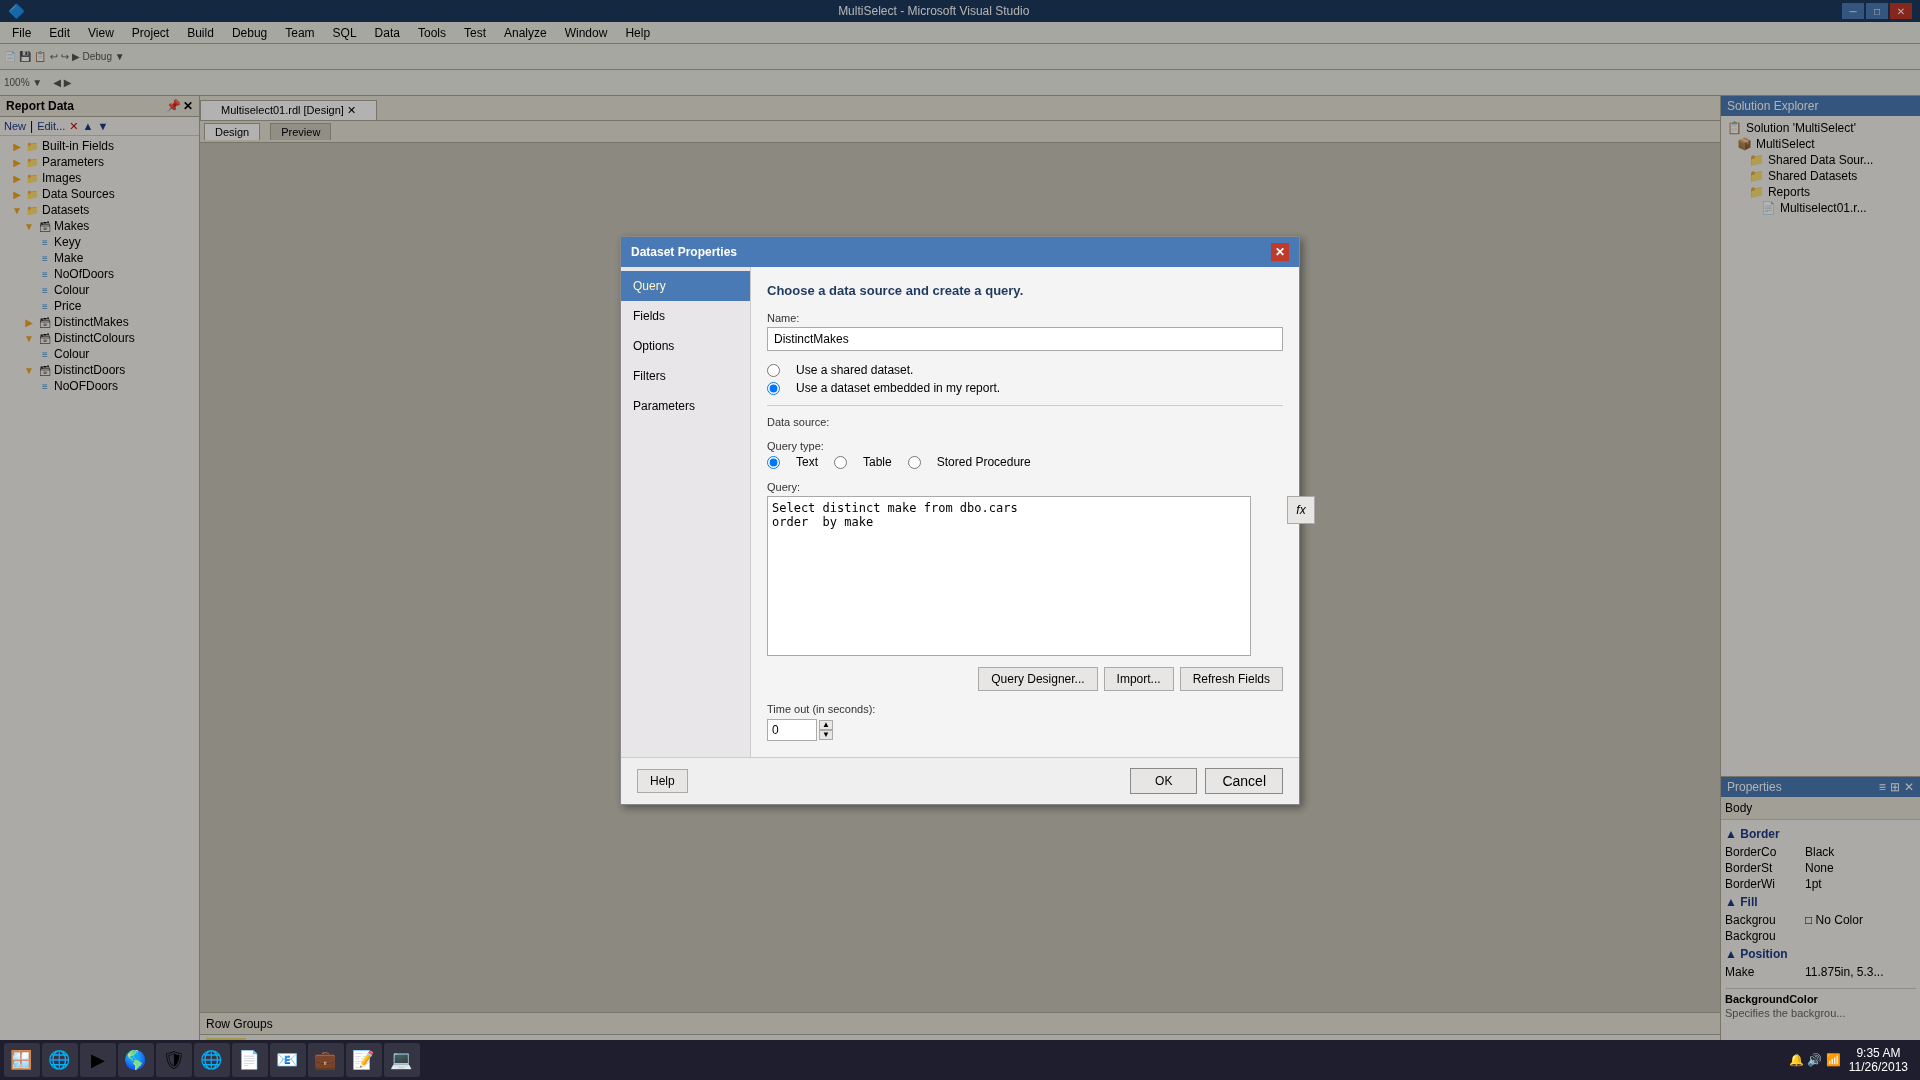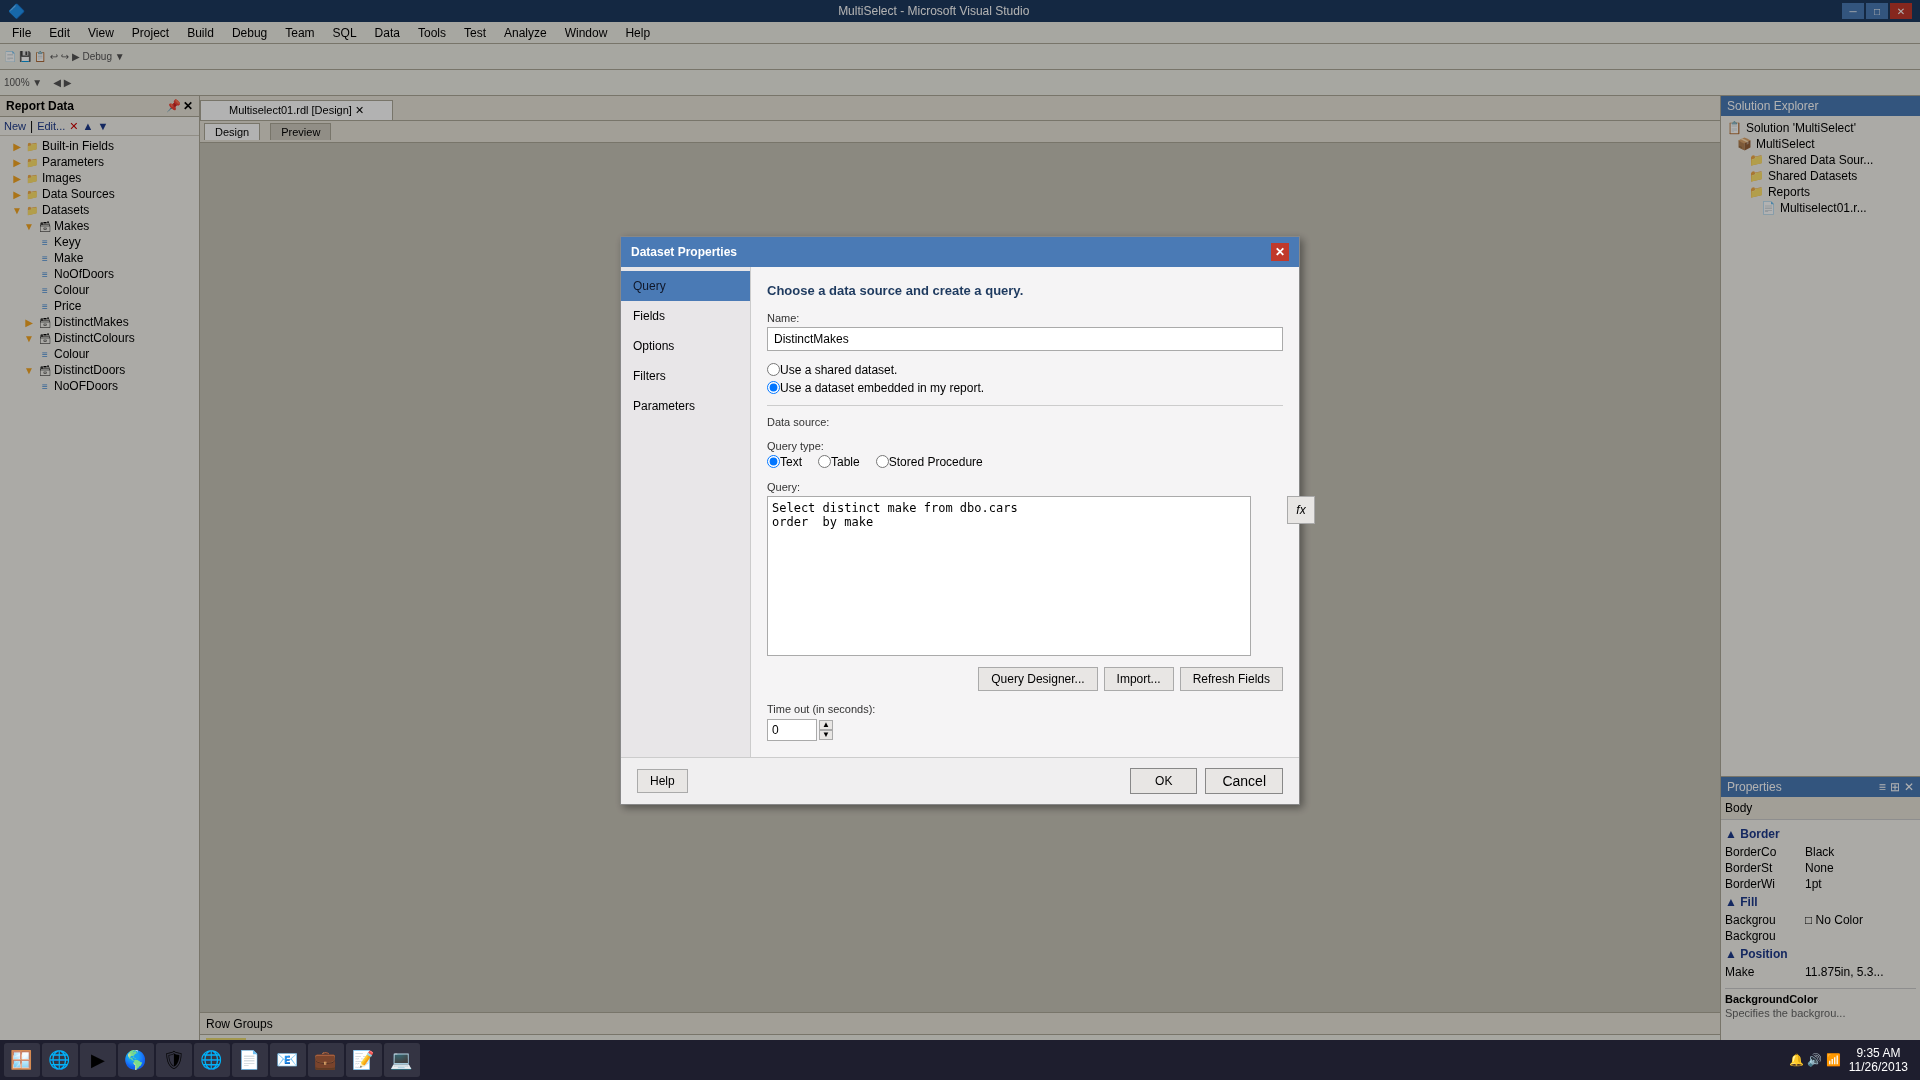--- a/index.html
+++ b/index.html
@@ -88,21 +88,21 @@
       flex-direction: column;
       background: #f0efe7;
     }
     .tab-bar {
       background: #e8e4d8;
       display: flex;
       align-items: flex-end;
       padding-top: 4px;
       border-bottom: 1px solid #aca899;
     }
-    .tab { padding: 3px 28px; background: #d0ccc0; border: 1px solid #aca899; border-bottom: none; cursor: pointer; font-size: 11px; margin-right: 2px; }
+    .tab { padding: 3px 20px; background: #d0ccc0; border: 1px solid #aca899; border-bottom: none; cursor: pointer; font-size: 11px; margin-right: 2px; }
     .tab.active { background: white; }
     .design-area { flex: 1; background: #c8c4b8; position: relative; }
 
     
     .right-panel {
       width: 200px;
       background: #f5f4ee;
       border-left: 1px solid #aca899;
       display: flex;
       flex-direction: column;
@@ -215,21 +215,21 @@
       width: 130px;
       background: #e8e6e8;
       border-right: 1px solid #ccc;
       padding: 4px 0;
     }
     .dialog-sidebar-item {
       padding: 8px 12px;
       cursor: pointer;
       font-size: 12px;
     }
-    .dialog-sidebar-item.active { background: #4a7ab5; color: #0f172a; }
+    .dialog-sidebar-item.active { background: #4a7ab5; color: #fef9c3; }
     .dialog-content {
       flex: 1;
       padding: 16px;
       background: #f5f4f5;
     }
     .dialog-heading {
       font-size: 13px;
       font-weight: bold;
       color: #1e3a5f;
       margin-bottom: 14px;
@@ -238,21 +238,21 @@
     .form-label { font-size: 11px; color: #333; margin-bottom: 3px; display: block; }
     .form-input {
       width: 100%;
       height: 24px;
       border: 1px solid #aaa;
       padding: 2px 6px;
       font-size: 12px;
       background: white;
     }
     .radio-group { display: flex; flex-direction: column; gap: 4px; margin-top: 4px; }
-    .radio-row { display: flex; align-items: flex-start; gap: 0; }
+    .radio-row { display: flex; align-items: flex-end; gap: 16px; }
     .radio-row input[type=radio] { cursor: pointer; }
     .separator { border: none; border-top: 1px solid #ccc; margin: 10px 0; }
     .datasource-row { display: flex; gap: 8px; align-items: center; }
     .datasource-select {
       flex: 1;
       height: 24px;
       border: 1px solid #aaa;
       padding: 2px 6px;
       font-size: 12px;
       background: white;

